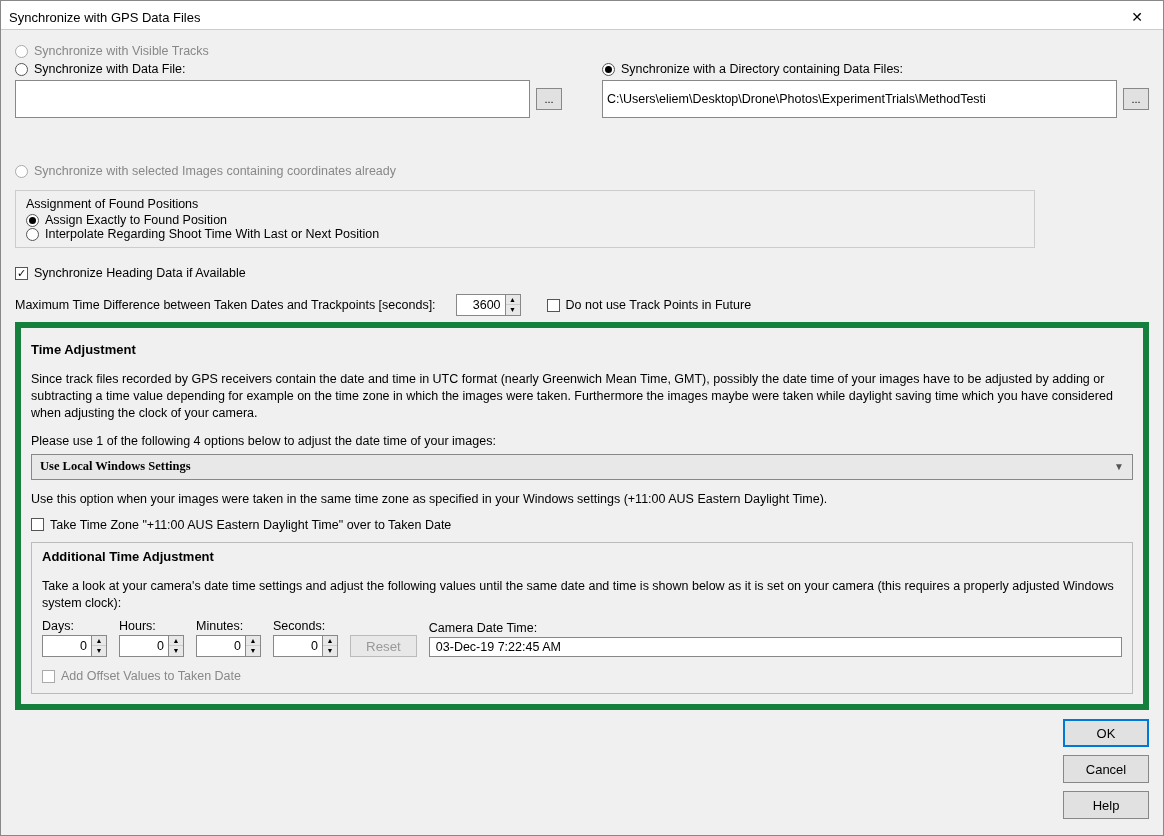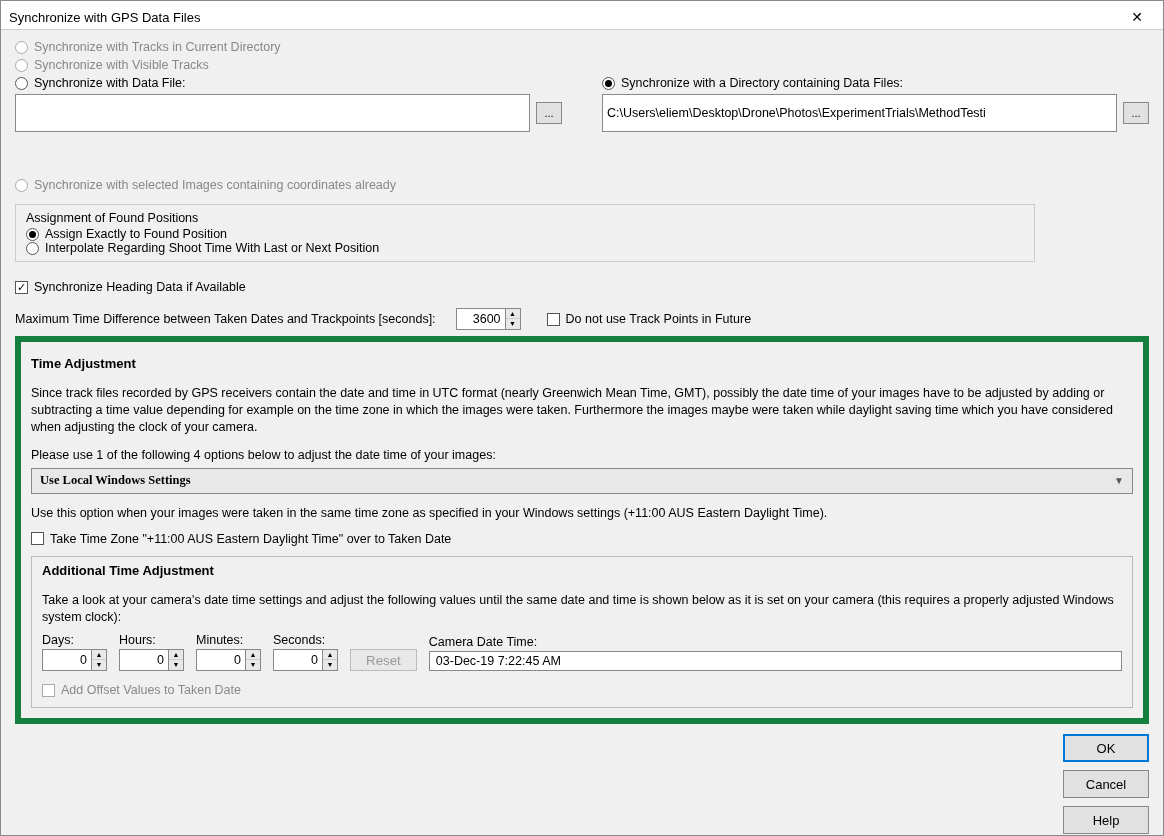--- a/index.html
+++ b/index.html
@@ -108,21 +108,21 @@
   .adjust-row { display:flex; gap:12px; align-items:flex-end; margin-top:8px; }
   .adjust-col { display:flex; flex-direction:column; gap:2px; }
   .reset-btn {
     height:22px; padding:0 15px;
     border:1px solid #bbb; background:#e8e8e8;
     color:#999;
   }
   .camera-dt {
     border:1px solid #888; background:#fff; height:22px; padding:2px 6px; flex:1;
   }
-  .footer { position:absolute; right:14px; bottom:1px; display:flex; flex-direction:column; gap:8px; }
+  .footer { position:absolute; right:14px; bottom:16px; display:flex; flex-direction:column; gap:8px; }
   .btn {
     width:86px; height:28px;
     background:#e1e1e1;
     border:1px solid #888;
     font-family:inherit; font-size:13px;
     cursor:pointer;
   }
   .btn.primary { border:2px solid #0078d7; }
   .spacer { height:8px; }
   .small-spacer { height:4px; }
@@ -133,24 +133,20 @@
 <body>
 
 <div class="window">
   <div class="titlebar">
     <span class="title">Synchronize with GPS Data Files</span>
     <span class="close-x">✕</span>
   </div>
 
   <div class="content">
 
-    <div class="row">
-      <span class="radio disabled"></span>
-      <span class="disabled-text">Synchronize with Tracks in Current Directory</span>
-    </div>
     <div class="small-spacer"></div>
     <div class="row">
       <span class="radio disabled"></span>
       <span class="disabled-text">Synchronize with Visible Tracks</span>
     </div>
     <div class="small-spacer"></div>
 
     <div class="two-col">
       <div class="col">
         <div class="row">

